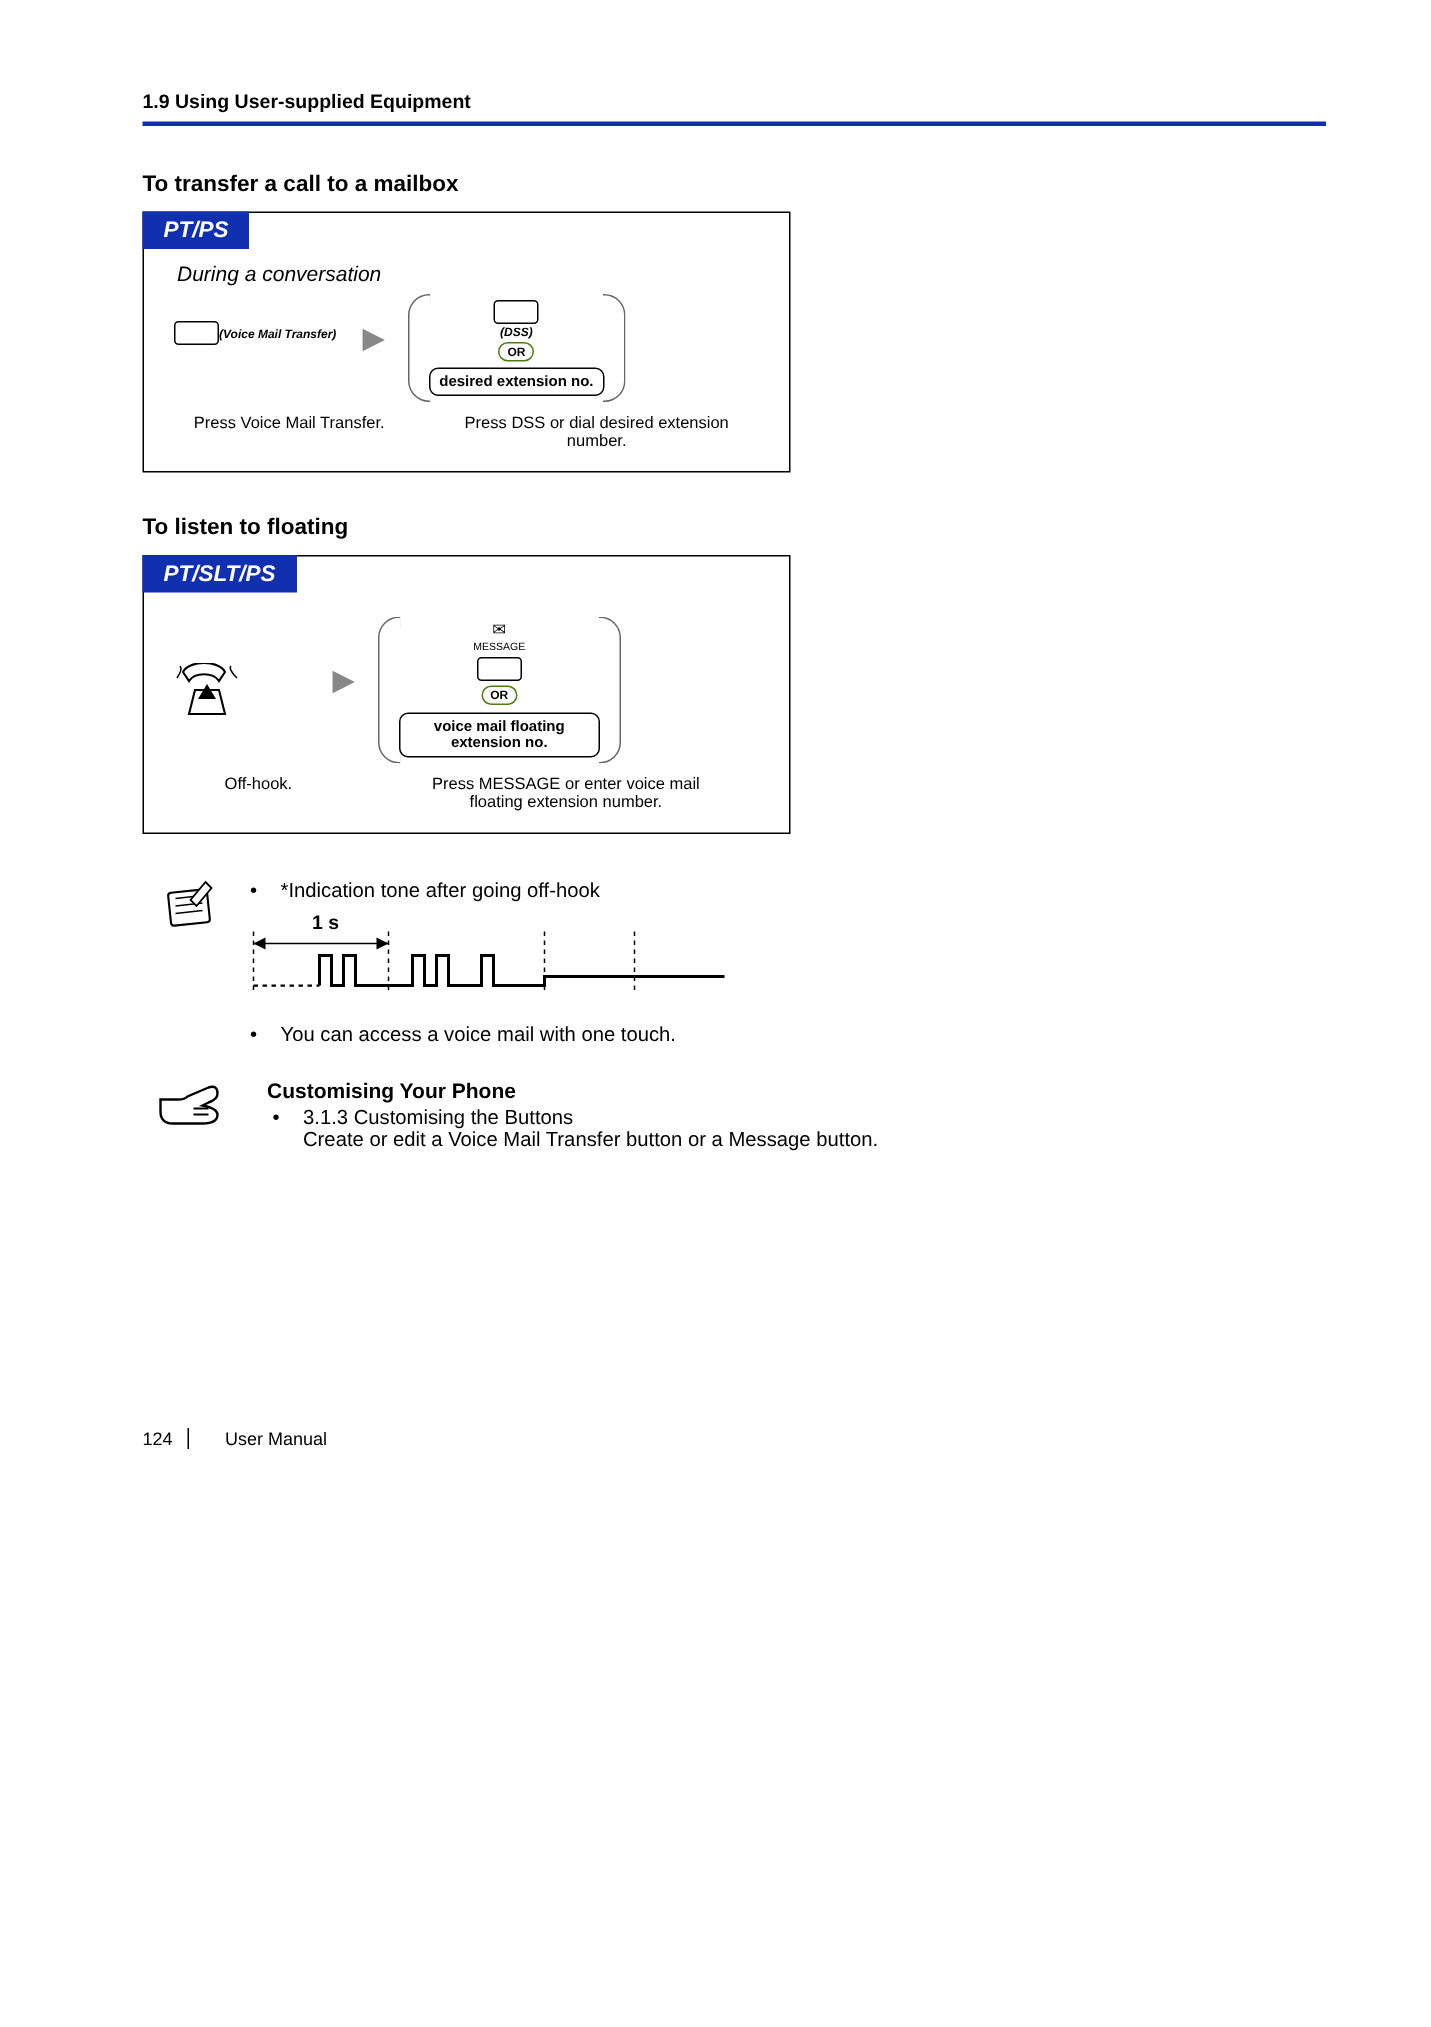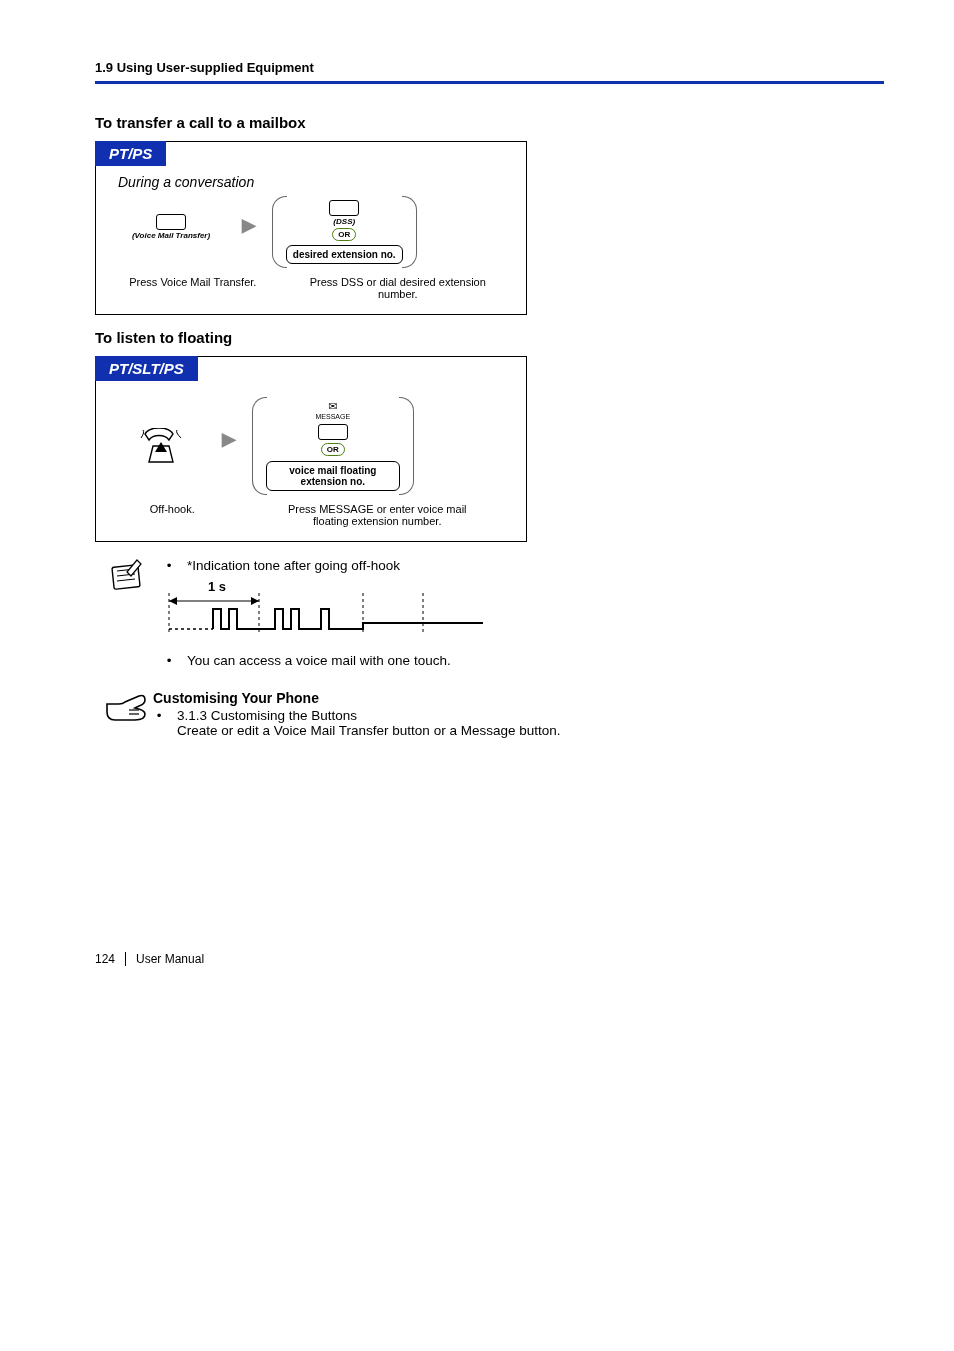--- a/index.html
+++ b/index.html
@@ -27,21 +27,21 @@
   }
   .section-title {
     font-size: 15px;
     font-weight: bold;
     margin: 10px 0 10px 0;
   }
   .procbox {
     border: 1px solid #000;
     width: 430px;
     padding: 0 0 14px 0;
-    margin-bottom: 14px;
+    margin-bottom: 28px;
     page-break-inside: avoid;
   }
   .tab {
     background: #1030b0;
     color: #fff;
     font-weight: bold;
     font-style: italic;
     font-size: 15px;
     padding: 4px 14px;
     display: inline-block;
@@ -55,21 +55,21 @@
     gap: 10px;
     padding: 8px 20px 0 20px;
   }
   .subtext {
     font-style: italic;
     font-size: 14px;
     padding: 8px 0 0 22px;
   }
   .step {
     display: flex;
-    flex-direction: column;
+    flex-direction: row;
     align-items: center;
     font-size: 11px;
     text-align: right;
   }
   .btnrect {
     width: 28px;
     height: 14px;
     border: 1.5px solid #000;
     border-radius: 3px;
     background: #fff;
@@ -170,41 +170,41 @@
   .bullet .dot {
     width: 12px;
     text-align: center;
   }
   .tonewave {
     margin: 6px 0 10px 0;
   }
   .custom {
     display: flex;
     align-items: flex-start;
-    gap: 4px;
+    gap: 29px;
     margin: 20px 0 0 10px;
   }
   .custom .icon {
     width: 44px; flex: 0 0 44px;
   }
   .custom .title {
     font-weight: bold;
     font-size: 14px;
   }
   .custom .body {
     font-size: 13.5px;
   }
   .footer {
     position: absolute;
     bottom: 46px;
     left: 95px;
     font-size: 12px;
     display: flex;
     align-items: center;
-    gap: 10px;
+    gap: 24px;
   }
   .footer .pageno {
     padding-right: 10px;
     border-right: 1px solid #000;
   }
   b { font-weight: normal; text-align: center; }
 </style>
 </head>
 <body>
 

